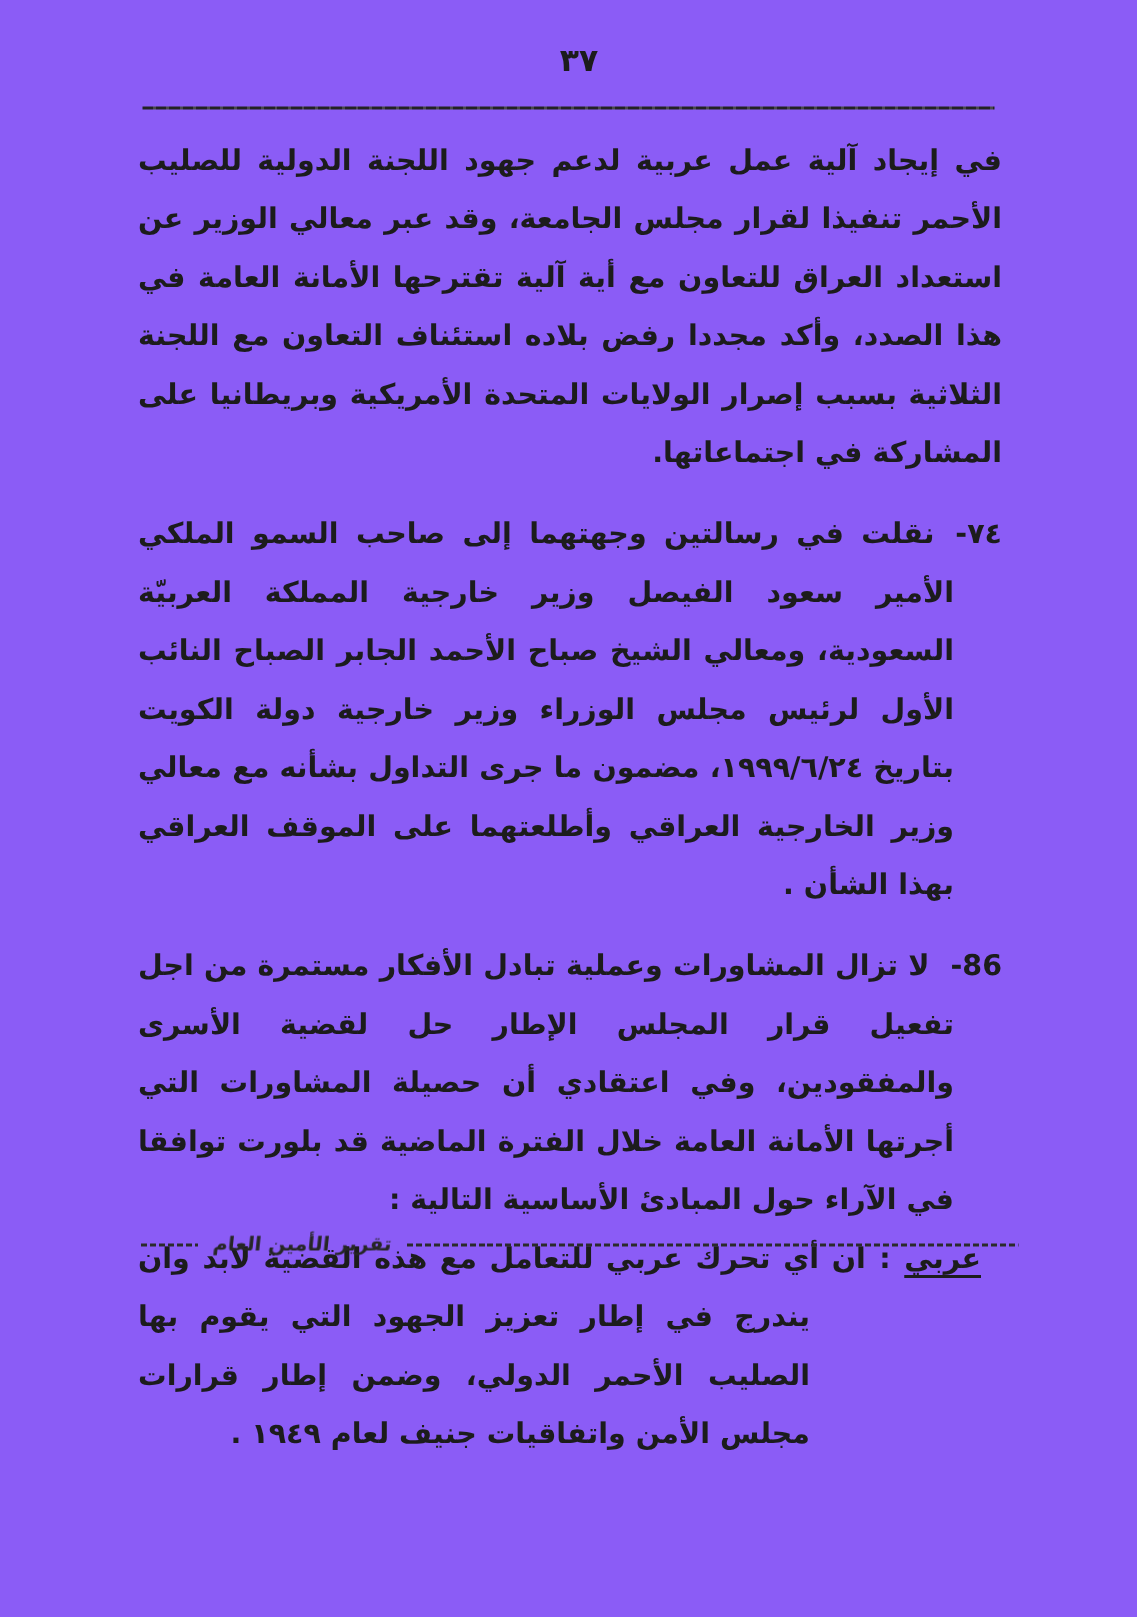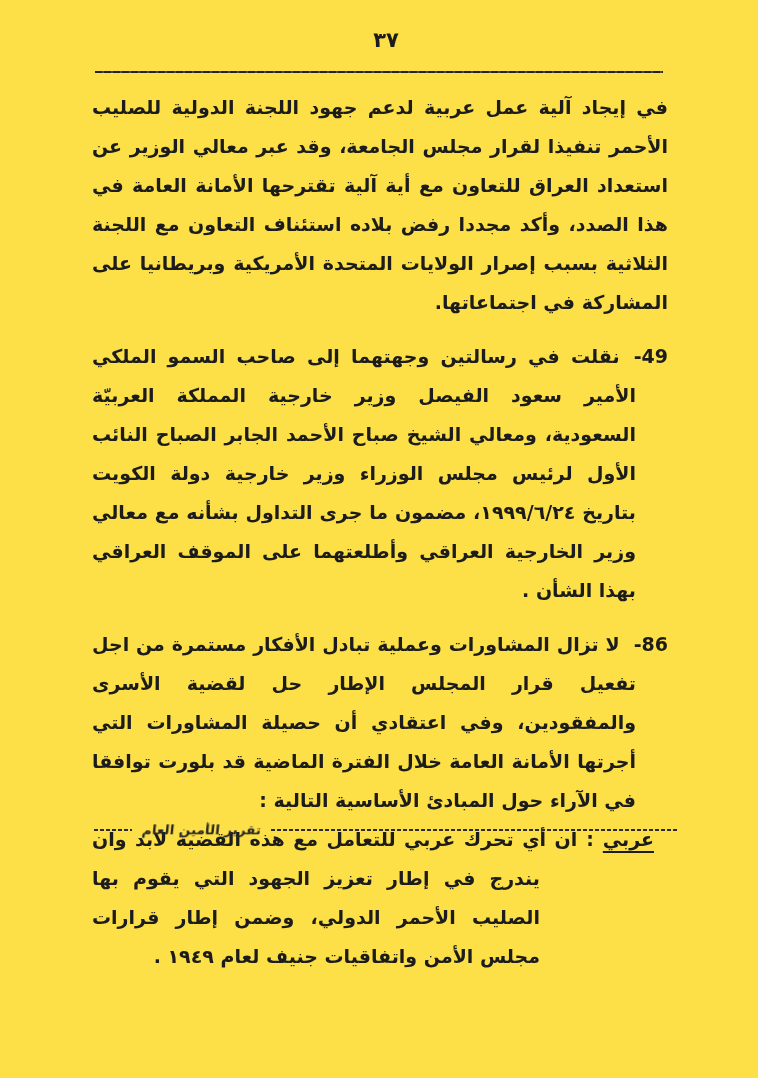--- a/index.html
+++ b/index.html
@@ -5,21 +5,21 @@
   html, body {
     margin: 0;
     padding: 0;
     background: #e8e8e8;
   }
   .page {
     position: relative;
     width: 758px;
     height: 1078px;
     margin: 0 auto;
-    background: #fde047;
+    background: #8b5cf6;
     direction: rtl;
     font-family: "DejaVu Sans", sans-serif;
     color: #1c1c1c;
     overflow: hidden;
   }
   .page-number {
     position: absolute;
     top: 28px;
     left: 0;
     right: 0;
@@ -104,21 +104,21 @@
 
   <div class="page-number">٣٧</div>
 
   <div class="header-rule"></div>
 
   <div class="content">
 
     <p class="para intro-para">في  إيجاد آلية عمل عربية لدعم جهود اللجنة الدولية للصليب الأحمر تنفيذا لقرار مجلس الجامعة،  وقد عبر معالي  الوزير عن استعداد العراق للتعاون مع أية آلية تقترحها الأمانة العامة  في هذا الصدد،  وأكد مجددا رفض بلاده استئناف التعاون مع اللجنة الثلاثية  بسبب إصرار  الولايات المتحدة الأمريكية وبريطانيا على المشاركة في اجتماعاتها.</p>
 
     <p class="para list-item">
-      <span class="item-number">49-</span><span>نقلت في رسالتين وجهتهما إلى صاحب السمو الملكي الأمير  سعود الفيصل وزير خارجية المملكة العربيّة السعودية،  ومعالي الشيخ صباح الأحمد الجابر الصباح   النائب الأول لرئيس مجلس الوزراء وزير خارجية دولة الكويت بتاريخ  ١٩٩٩/٦/٢٤، مضمون ما جرى  التداول بشأنه مع معالي وزير الخارجية العراقي وأطلعتهما على الموقف العراقي بهذا الشأن .</span>
+      <span class="item-number">٧٤-</span><span>نقلت في رسالتين وجهتهما إلى صاحب السمو الملكي الأمير  سعود الفيصل وزير خارجية المملكة العربيّة السعودية،  ومعالي الشيخ صباح الأحمد الجابر الصباح   النائب الأول لرئيس مجلس الوزراء وزير خارجية دولة الكويت بتاريخ  ١٩٩٩/٦/٢٤، مضمون ما جرى  التداول بشأنه مع معالي وزير الخارجية العراقي وأطلعتهما على الموقف العراقي بهذا الشأن .</span>
     </p>
 
     <p class="para list-item last">
       <span class="item-number">86-</span><span>لا تزال المشاورات  وعملية تبادل الأفكار مستمرة من اجل تفعيل قرار المجلس الإطار حل لقضية الأسرى والمفقودين، وفي اعتقادي أن  حصيلة المشاورات التي أجرتها الأمانة العامة خلال الفترة الماضية قد بلورت توافقا في الآراء حول المبادئ الأساسية التالية :</span>
     </p>
 
 
     <p class="para principle">
       <span class="principle-label">عربي</span><span class="principle-sep">:</span><span>ان أي تحرك عربي للتعامل مع هذه القضية  لابد وان يندرج في إطار تعزيز الجهود التي يقوم بها الصليب الأحمر الدولي، وضمن إطار قرارات مجلس الأمن واتفاقيات جنيف لعام ١٩٤٩ .</span>
     </p>

